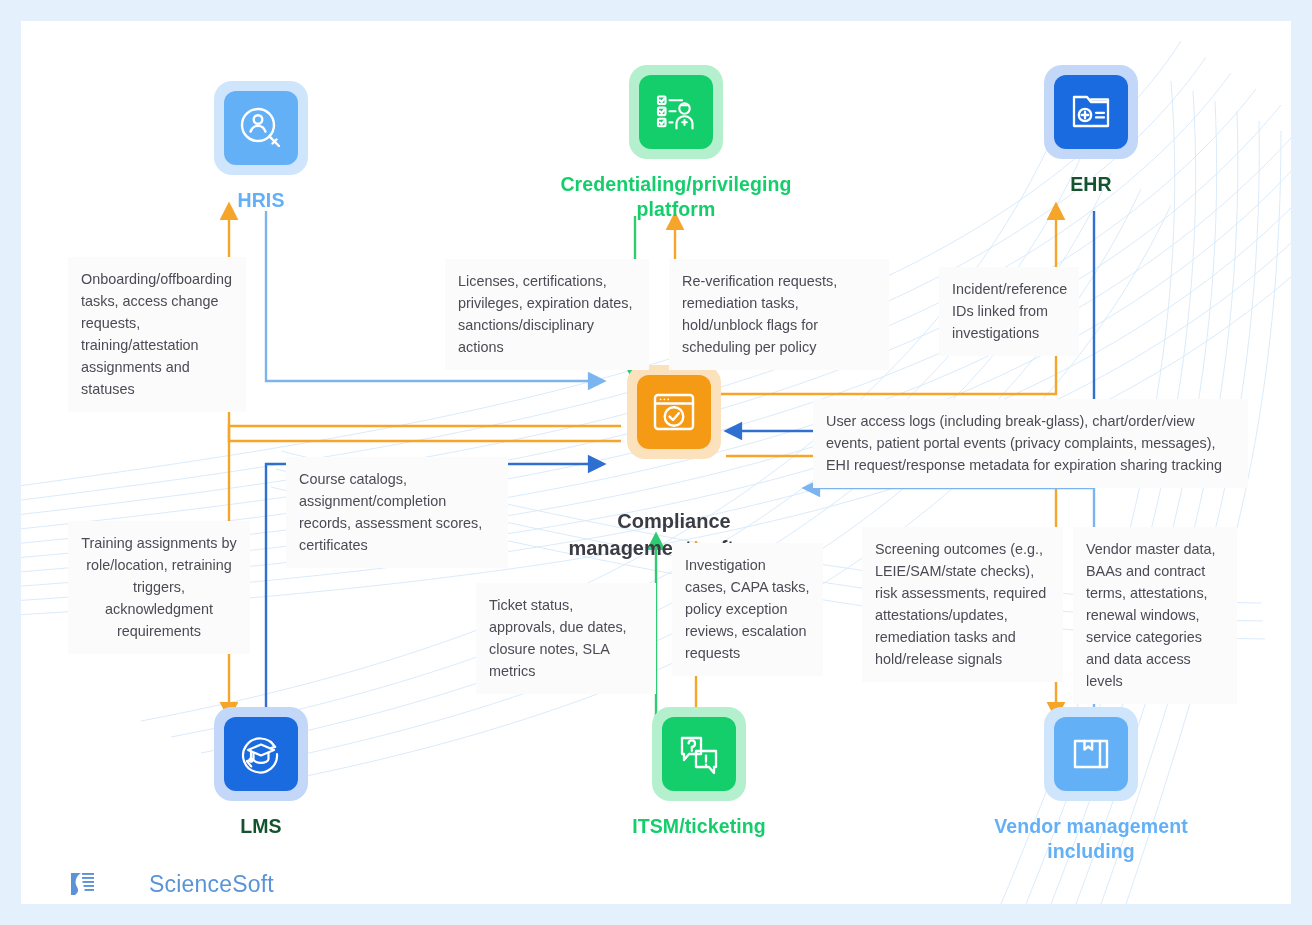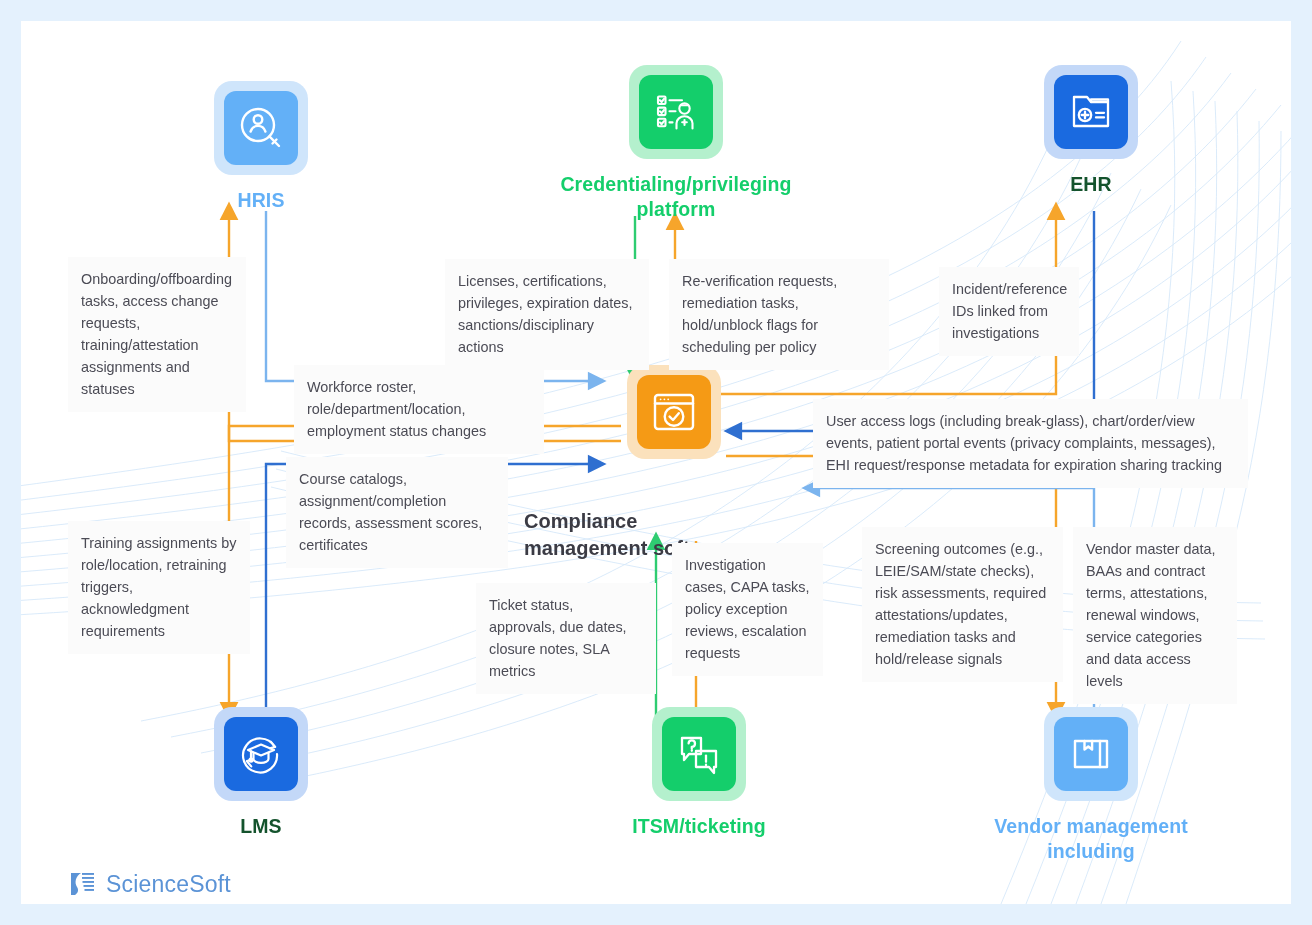--- a/index.html
+++ b/index.html
@@ -44,36 +44,36 @@
   .lbl-green { color: #14ce6b; text-align: center; }
 
   .tile-blue-dk { background: #c3d8f8; }
   .inner-blue-dk { background: #1a6ae0; }
   .lbl-blue-dk { color: #14532d; }
 
   .tile-orange { background: #fbe1bc; }
   .inner-orange { background: #f59a15; }
 
   .center-label {
-    position: absolute; width: 300px; 
+    position: absolute; width: 300px; text-align: center;
     font-size: 20px; font-weight: bold; color: #3b3b44; line-height: 1.33;
   }
 
   .callout {
     position: absolute;
     background: #fbfbfb;
     color: #4b4b55;
     font-size: 14.4px;
     line-height: 1.53;
     padding: 11px 13px 12px 13px;
     box-shadow: 0 0 0 0 rgba(0,0,0,0);
   }
 
   #logo { position: absolute; left: 47px; top: 848px; display: flex; align-items: center; gap: 8px; }
-  #logo .logo-text { font-size: 23px; color: #5b93d6; font-weight: normal; letter-spacing: 0.2px; }
+  #logo .logo-text { font-size: 23px; color: #5b93d6; font-weight: normal; letter-spacing: 0.2px; margin-left: 43px; }
 </style>
 </head>
 <body>
 
 <div id="canvas">
 
   <svg id="bg-swirls" viewBox="0 0 1270 883">
     <g fill="none" stroke="#cfe4f8" stroke-width="0.9" opacity="0.85">
       <path d="M-40 470 C 260 430 520 390 760 300 C 950 230 1090 130 1160 20"></path>
       <path d="M-40 484 C 270 446 540 406 780 316 C 970 246 1110 146 1185 36"></path>
@@ -270,31 +270,30 @@
       </div>
     </div>
   </div>
   <div class="center-label" style="left:503px; top:487px;">
     <span>Compliance</span><br>
     <span>management software</span>
   </div>
 
   <div class="callout" style="left:47px; top:236px; width:178px;">Onboarding/offboarding tasks, access change requests, training/attestation assignments and statuses</div>
 
-  <div class="callout" style="left:273px; top:344px; width:250px;">Workforce roster, role/department/location, employment status changes</div>
 
   <div class="callout" style="left:424px; top:238px; width:204px;">Licenses, certifications, privileges, expiration dates, sanctions/disciplinary actions</div>
 
   <div class="callout" style="left:648px; top:238px; width:220px;">Re-verification requests, remediation tasks, hold/unblock flags for scheduling per policy</div>
 
   <div class="callout" style="left:918px; top:246px; width:140px;">Incident/reference IDs linked from investigations</div>
 
   <div class="callout" style="left:792px; top:378px; width:435px;">User access logs (including break-glass), chart/order/view events, patient portal events (privacy complaints, messages), EHI request/response metadata for expiration sharing tracking</div>
 
-  <div class="callout" style="left:47px; top:500px; width:182px;">Training assignments by role/location, retraining triggers, acknowledgment requirements</div>
+  <div class="callout" style="left:47px; top:500px; width:182px;text-align:center;">Training assignments by role/location, retraining triggers, acknowledgment requirements</div>
 
   <div class="callout" style="left:265px; top:436px; width:222px;">Course catalogs, assignment/completion records, assessment scores, certificates</div>
 
   <div class="callout" style="left:455px; top:562px; width:180px;">Ticket status, approvals, due dates, closure notes, SLA metrics</div>
 
   <div class="callout" style="left:651px; top:522px; width:151px;">Investigation cases, CAPA tasks, policy exception reviews, escalation requests</div>
 
   <div class="callout" style="left:841px; top:506px; width:201px;">Screening outcomes (e.g., LEIE/SAM/state checks), risk assessments, required attestations/updates, remediation tasks and hold/release signals</div>
 
   <div class="callout" style="left:1052px; top:506px; width:164px;">Vendor master data, BAAs and contract terms, attestations, renewal windows, service categories and data access levels</div>

